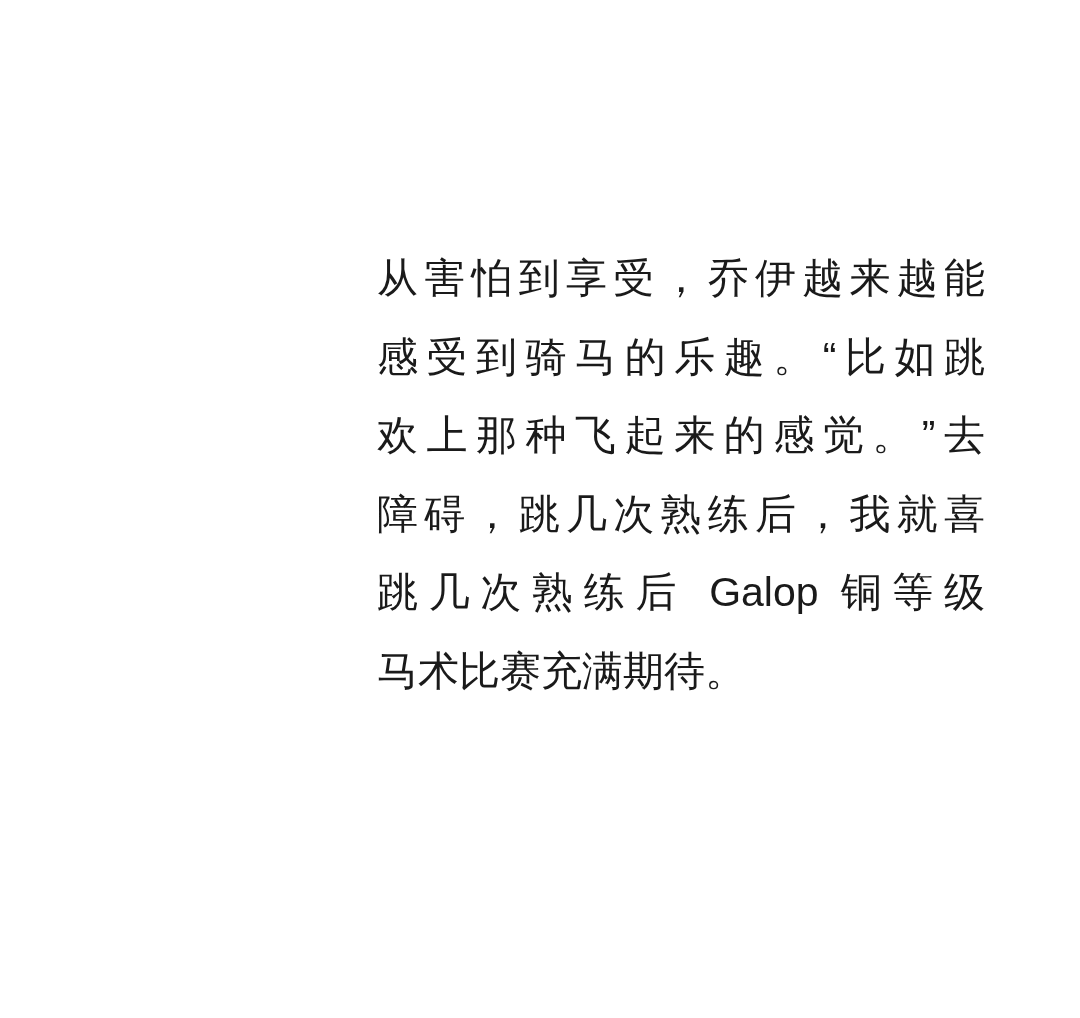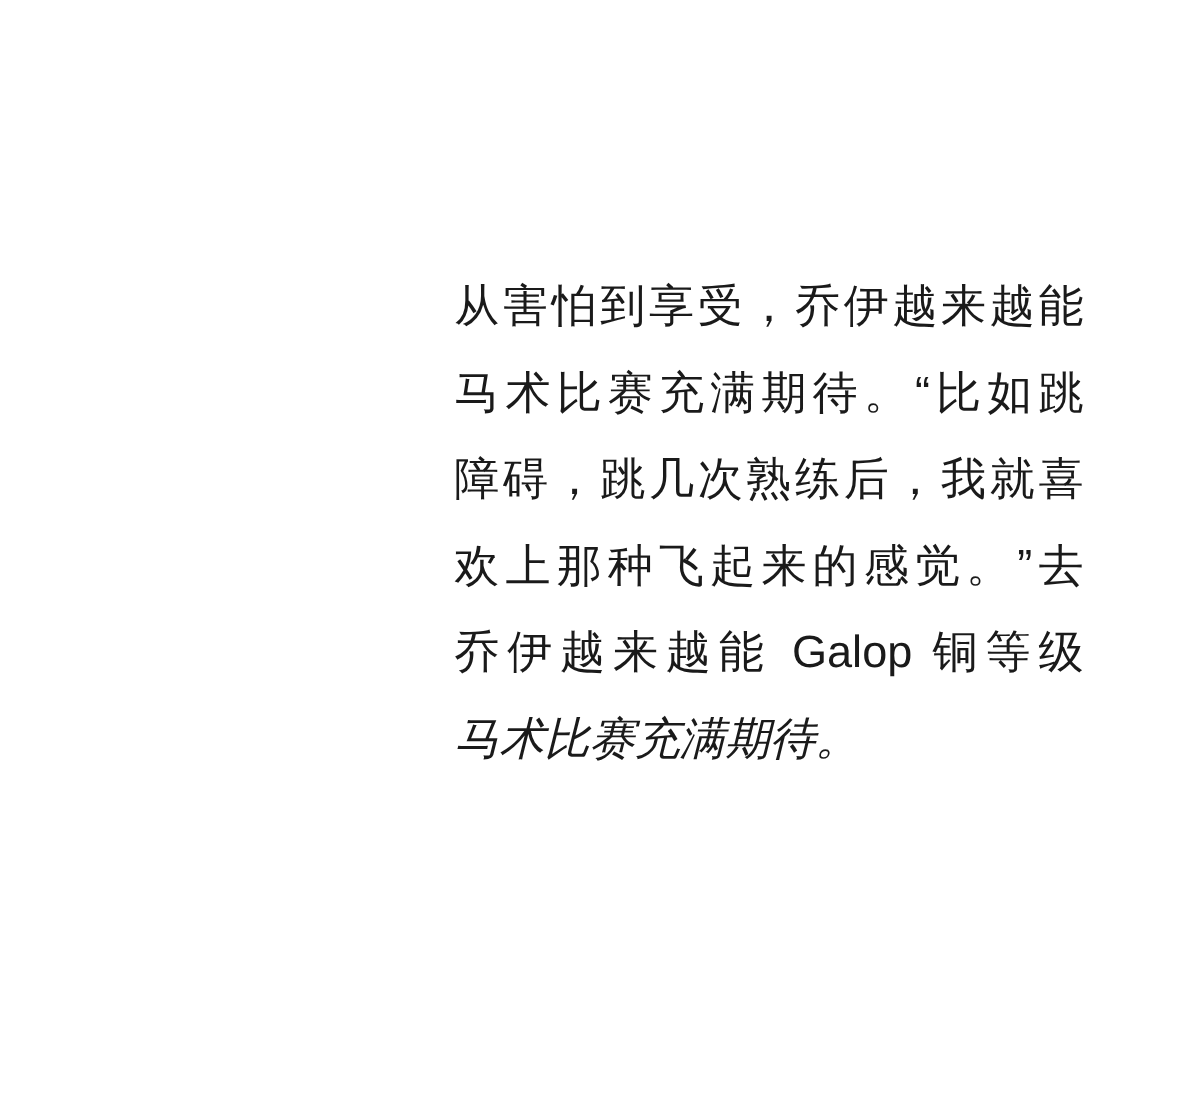--- a/index.html
+++ b/index.html
@@ -24,33 +24,31 @@
     color: #1a1a1a;
     font-size: 41px;
     font-weight: 400;
     line-height: 78.5px;
     letter-spacing: 0;
   }
   .paragraph .line {
     text-align: justify;
     text-align-last: justify;
     white-space: nowrap;
-    margin-left: 36px;
   }
   .paragraph .line.last {
     text-align: left;
     text-align-last: left;
-    font-style: italic;
   }
 </style>
 </head>
 <body>
 
 <div class="article-body">
   <div class="paragraph">
     <div class="line">从害怕到享受，乔伊越来越能</div>
-    <div class="line">马术比赛充满期待。“比如跳</div>
+    <div class="line">感受到骑马的乐趣。“比如跳</div>
+    <div class="line">欢上那种飞起来的感觉。”去</div>
     <div class="line">障碍，跳几次熟练后，我就喜</div>
-    <div class="line">欢上那种飞起来的感觉。”去</div>
-    <div class="line">乔伊越来越能 Galop 铜等级</div>
+    <div class="line">跳几次熟练后 Galop 铜等级</div>
     <div class="line last">马术比赛充满期待。</div>
   </div>
 </div>
 
 </body></html>

